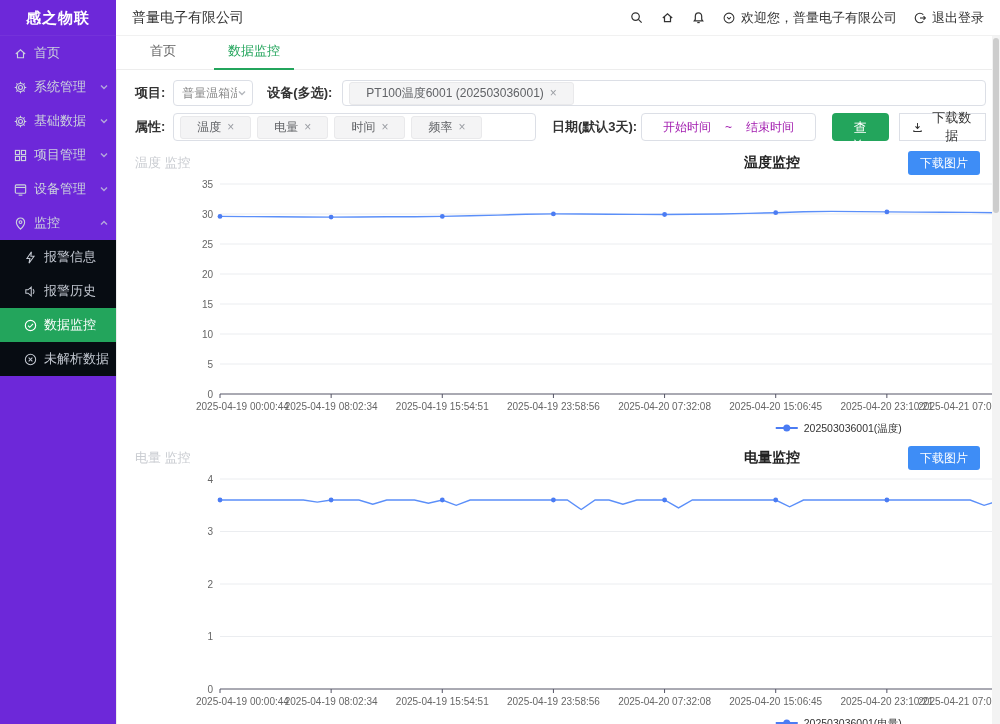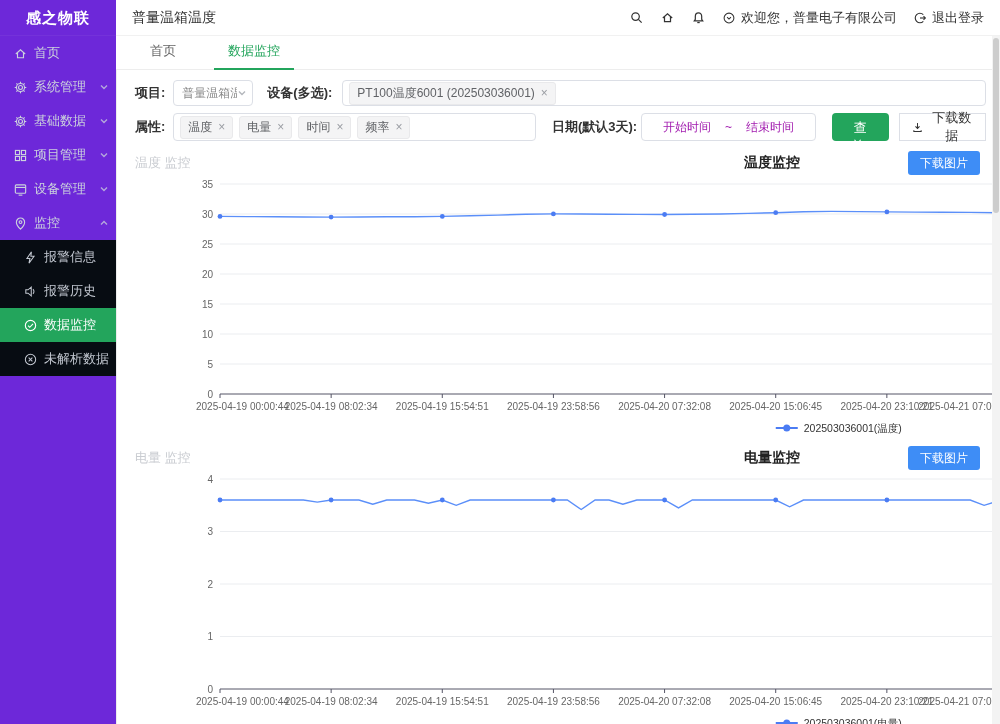--- a/index.html
+++ b/index.html
@@ -42,21 +42,21 @@
   
   .frow { display:flex; align-items:center; margin:10px 14px 0 18px; }
   .flabel { font-weight:bold; color:#333; white-space:nowrap; font-size:13px; }
   .select { width:80px; height:26px; border:1px solid #dcdfe6; border-radius:4px; display:flex; align-items:center; padding:0 5px 0 8px; margin-left:8px; color:#888; font-size:12px; cursor:pointer; background:#fff; }
   .select .txt { flex:1; overflow:hidden; white-space:nowrap; }
   .select .caret { display:inline-flex; color:#b4b7bc; }
   .select .caret svg { width:10px; height:10px; }
   .input { border:1px solid #dcdfe6; border-radius:4px; height:26px; display:flex; align-items:center; padding:0 6px; gap:6px; background:#fff; }
   .device-input { flex:1; margin-left:10px; }
   .attr-input { width:404px; margin-left:8px; height:28px; }
-  .tag { background:#f4f4f5; border:1px solid #e9e9eb; border-radius:3px; color:#606266; font-size:12px; padding:2px 7px; display:inline-flex; align-items:center; gap:6px; white-space:nowrap; }
+  .tag { background:#f4f4f5; border:1px solid #e9e9eb; border-radius:3px; color:#606266; font-size:12px; padding:2px 16px; display:inline-flex; align-items:center; gap:6px; white-space:nowrap; }
   .tag .x { color:#9a9da3; cursor:pointer; font-size:12px; line-height:1; }
   .date-input { width:194px; height:28px; margin-left:4px; display:flex; justify-content:center; gap:14px; color:#a21caf; font-size:12px; }
   .btn-green { background:#23a55c; color:#fff; border:none; border-radius:4px; height:28px; padding:6px 15px; font-size:13px; margin-left:16px; cursor:pointer; }
   .btn-plain { background:#fff; border:1px solid #dcdfe6; border-radius:0; height:28px; padding:0 11px; font-size:13px; color:#333; margin-left:10px; cursor:pointer; display:inline-flex; align-items:center; gap:6px; }
   .btn-plain svg { width:13px; height:13px; }
 
   
   .chart-section { margin-top:9px; }
   .chart-head { display:flex; align-items:center; height:26px; margin:0 20px 0 18px; }
   .watermark { color:#c9ccd1; font-size:13px; }
@@ -211,21 +211,21 @@
             </span>
             <span>未解析数据</span>
           </div>
         </div>
       </nav>
   </aside>
 
   <div class="main">
 
     <header>
-      <div class="app-title">普量温箱温度</div>
+      <div class="app-title">普量电子有限公司</div>
       <div class="header-right">
         <span class="hicon">
           <svg viewBox="0 0 16 16" fill="none" stroke="currentColor" stroke-width="1.3">
               <circle cx="7" cy="7" r="4"></circle>
               <line x1="10" y1="10" x2="13.5" y2="13.5"></line>
             </svg>
         </span>
         <span class="hicon">
           <svg viewBox="0 0 16 16" fill="none" stroke="currentColor" stroke-width="1.3">
               <path d="M3 8.5 L8 4 L13 8.5"></path>

